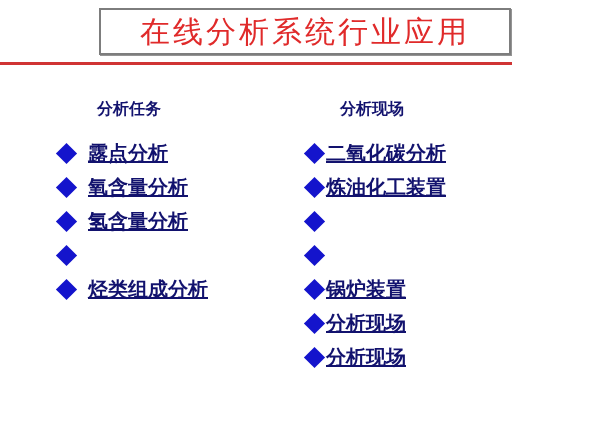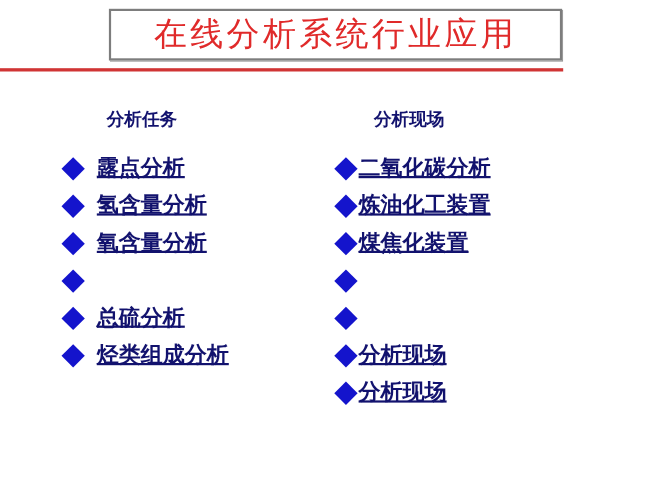--- a/index.html
+++ b/index.html
@@ -92,57 +92,53 @@
   <div class="col-header left">分析任务</div>
   <div class="col-header right">分析现场</div>
 
   <div class="list left-list">
     <div class="row">
       <span class="diamond"></span>
       <span class="item-text">露点分析</span>
     </div>
     <div class="row">
       <span class="diamond"></span>
+      <span class="item-text">氧含量分析</span>
+    </div>
+    <div class="row">
+      <span class="diamond"></span>
       <span class="item-text">氢含量分析</span>
     </div>
     <div class="row">
       <span class="diamond"></span>
-      <span class="item-text">氧含量分析</span>
-    </div>
-    <div class="row">
-      <span class="diamond"></span>
-    </div>
-    <div class="row">
-      <span class="diamond"></span>
-      <span class="item-text">总硫分析</span>
     </div>
     <div class="row">
       <span class="diamond"></span>
       <span class="item-text">烃类组成分析</span>
     </div>
   </div>
 
   <div class="list right-list">
     <div class="row">
       <span class="diamond"></span>
       <span class="item-text">二氧化碳分析</span>
     </div>
     <div class="row">
       <span class="diamond"></span>
       <span class="item-text">炼油化工装置</span>
     </div>
     <div class="row">
       <span class="diamond"></span>
-      <span class="item-text">煤焦化装置</span>
     </div>
     <div class="row">
       <span class="diamond"></span>
     </div>
     <div class="row">
       <span class="diamond"></span>
+      <span class="item-text">锅炉装置</span>
     </div>
     <div class="row">
       <span class="diamond"></span>
       <span class="item-text">分析现场</span>
     </div>
     <div class="row">
       <span class="diamond"></span>
       <span class="item-text">分析现场</span>
     </div>
   </div>

